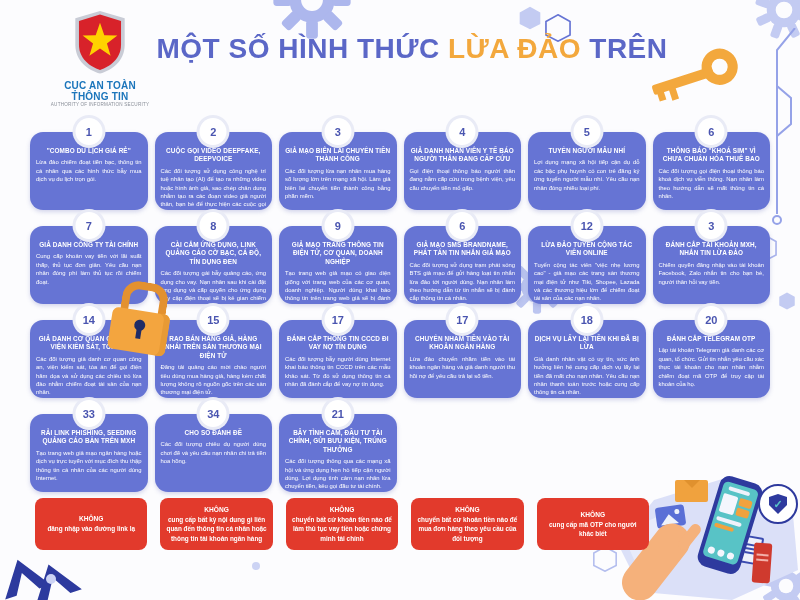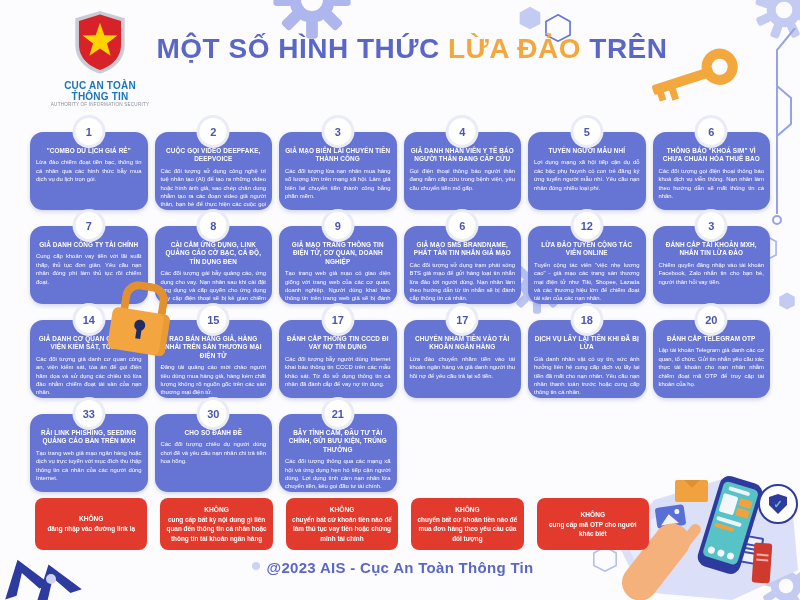--- a/index.html
+++ b/index.html
@@ -395,21 +395,21 @@
         <div class="badge">
           <span>33</span>
         </div>
         <div class="card">
           <div class="card-title">RẢI LINK PHISHING, SEEDING QUẢNG CÁO BẨN TRÊN MXH</div>
           <div class="card-text">Tạo trang web giả mạo ngân hàng hoặc dịch vụ trực tuyến với mục đích thu thập thông tin cá nhân của các người dùng Internet.</div>
         </div>
       </div>
       <div class="cell">
         <div class="badge">
-          <span>30</span>
+          <span>34</span>
         </div>
         <div class="card">
           <div class="card-title">CHO SỐ ĐÁNH ĐỀ</div>
           <div class="card-text">Các đối tượng chiêu dụ người dùng chơi đề và yêu cầu nạn nhân chi trả tiền hoa hồng.</div>
         </div>
       </div>
       <div class="cell">
         <div class="badge">
           <span>21</span>
         </div>
@@ -474,14 +474,13 @@
     <div class="finger"></div>
     <div class="badge-shield">
         <div class="sh">✓</div>
       </div>
   </div>
   <div class="red-book">
       <i></i>
       <i></i>
     </div>
 
-  <div class="footer">@2023 AIS - Cục An Toàn Thông Tin</div>
 </div>
 
 </body></html>

